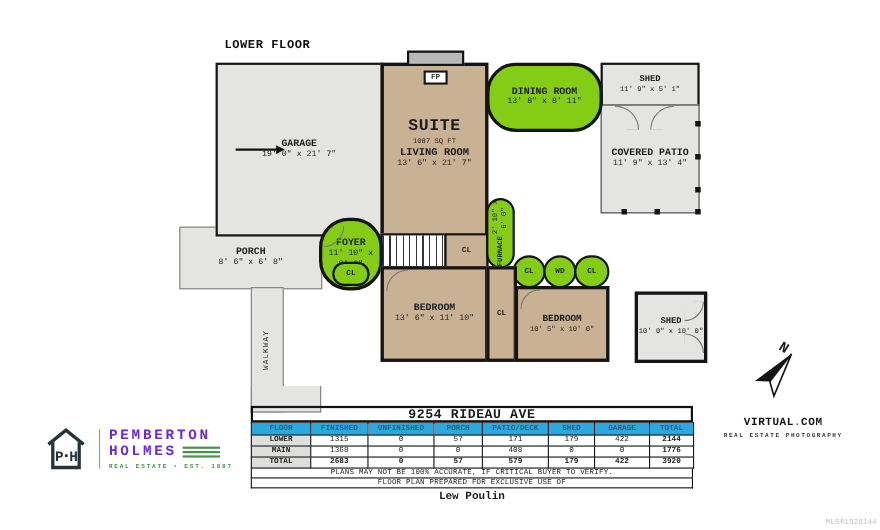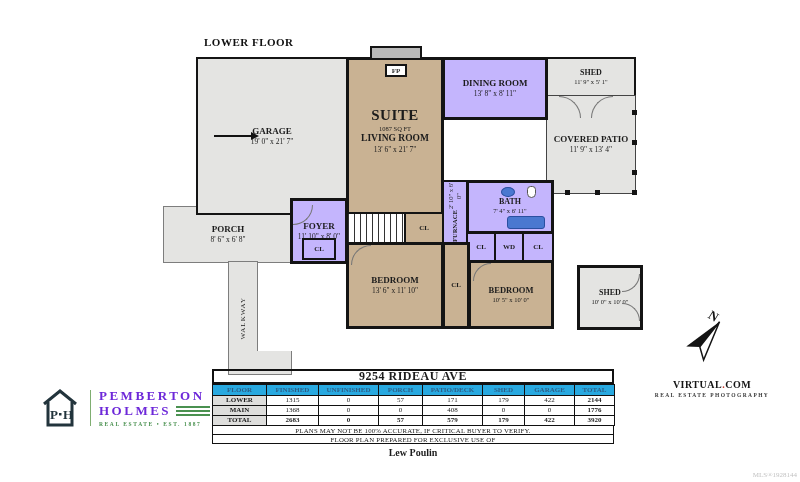--- a/index.html
+++ b/index.html
@@ -1,44 +1,44 @@
 <!DOCTYPE html>
 <html><head>
 <meta charset="utf-8">
 <style>
   html,body{margin:0;padding:0;background:#fff;}
   .canvas{position:relative;width:800px;height:482px;background:#fff;
-    font-family:Liberation Serif, serif;overflow:hidden;color:#1c1c1c;}
+    font-family:Liberation Mono, monospace;overflow:hidden;color:#1c1c1c;}
   .abs{position:absolute;box-sizing:border-box;}
   
   .plan-title{font-size:11px;font-weight:bold;letter-spacing:.5px;color:#111;}
   .room{position:absolute;box-sizing:border-box;display:flex;flex-direction:column;
     align-items:center;justify-content:center;text-align:center;line-height:1.25;}
   .wall3{border:3px solid #141414;}
   .wall2{border:2px solid #141414;}
   .thin{border:1px solid #7d7d7d;}
   .gray{background:#e4e4e2;}
   .tan{background:#c9b293;}
-  .beige{background:#c4b5fd;}
+  .beige{background:#84cc16;border-radius:27px;}
   .rn{font-size:9px;font-weight:bold;}
   .rn.big{font-size:15px;letter-spacing:.5px;}
   .rn.mid{font-size:9.5px;}
   .rd{font-size:7.5px;}
   .rd.tiny{font-size:6.5px;}
   .cl{font-size:7px;font-weight:bold;}
   .vtext{writing-mode:vertical-rl;transform:rotate(180deg);display:flex;gap:1px;
     align-items:center;justify-content:center;}
   .stairs{background:#fff repeating-linear-gradient(90deg,#333 0 1px,transparent 1px 6px);}
   .fixbox{position:absolute;box-sizing:border-box;background:#fff;border:1px solid #555;
     display:flex;align-items:center;justify-content:center;font-size:6px;color:#333;}
   .blue{background:#4a78d0;border:1px solid #2a4fa0;}
   .arc{position:absolute;box-sizing:border-box;border:1px solid #777;background:transparent;}
   .post{position:absolute;width:5px;height:5px;background:#141414;}
   
-  .summary{position:absolute;left:212px;top:369px;width:402px;}
+  .summary{position:absolute;left:228px;top:369px;width:402px;}
   .addr{box-sizing:border-box;border:2px solid #111;height:15px;display:flex;align-items:center;
     justify-content:center;font-size:12px;font-weight:bold;letter-spacing:.5px;}
   table{border-collapse:collapse;width:402px;table-layout:fixed;}
   th,td{border:1px solid #111;font-size:7px;text-align:center;padding:0;height:9px;line-height:9px;
     overflow:hidden;white-space:nowrap;}
   th{background:#29a9e0;color:#2e5e86;font-weight:bold;height:10px;}
   td.fl{background:#dededc;font-weight:bold;}
   tr.total td{font-weight:bold;}
   td.tot{font-weight:bold;}
   .discl{box-sizing:border-box;border:1px solid #111;border-top:none;height:9px;display:flex;
@@ -139,27 +139,20 @@
   </div>
 
 
   <div class="room beige wall2" style="left:442px;top:180px;width:26px;height:64px;">
     <span class="vtext">
       <span class="rd tiny" style="font-weight:bold;">FURNACE</span>
       <span class="rd tiny">2' 10" x 6' 0"</span>
     </span>
   </div>
 
-  <div class="room beige wall3" style="left:466px;top:180px;width:88px;height:54px;justify-content:flex-end;padding-bottom:16px;">
-    <span class="rn" style="font-size:8px;">BATH</span>
-    <span class="rd tiny">7' 4" x 6' 11"</span>
-    <div class="abs" style="left:32px;top:4px;width:14px;height:10px;background:#4a78d0;border:1px solid #2a4fa0;border-radius:50%;"></div>
-    <div class="abs" style="left:58px;top:3px;width:9px;height:12px;background:#fff;border:1px solid #555;border-radius:4px 4px 5px 5px;"></div>
-    <div class="abs blue" style="right:6px;bottom:2px;width:38px;height:13px;border-radius:3px;"></div>
-  </div>
 
   <div class="room beige wall2" style="left:466px;top:232px;width:30px;height:30px;">
     <span class="cl">CL</span>
   </div>
   <div class="room beige wall2" style="left:494px;top:232px;width:30px;height:30px;">
     <span class="cl">WD</span>
   </div>
   <div class="room beige wall2" style="left:522px;top:232px;width:32px;height:30px;">
     <span class="cl">CL</span>
   </div>

